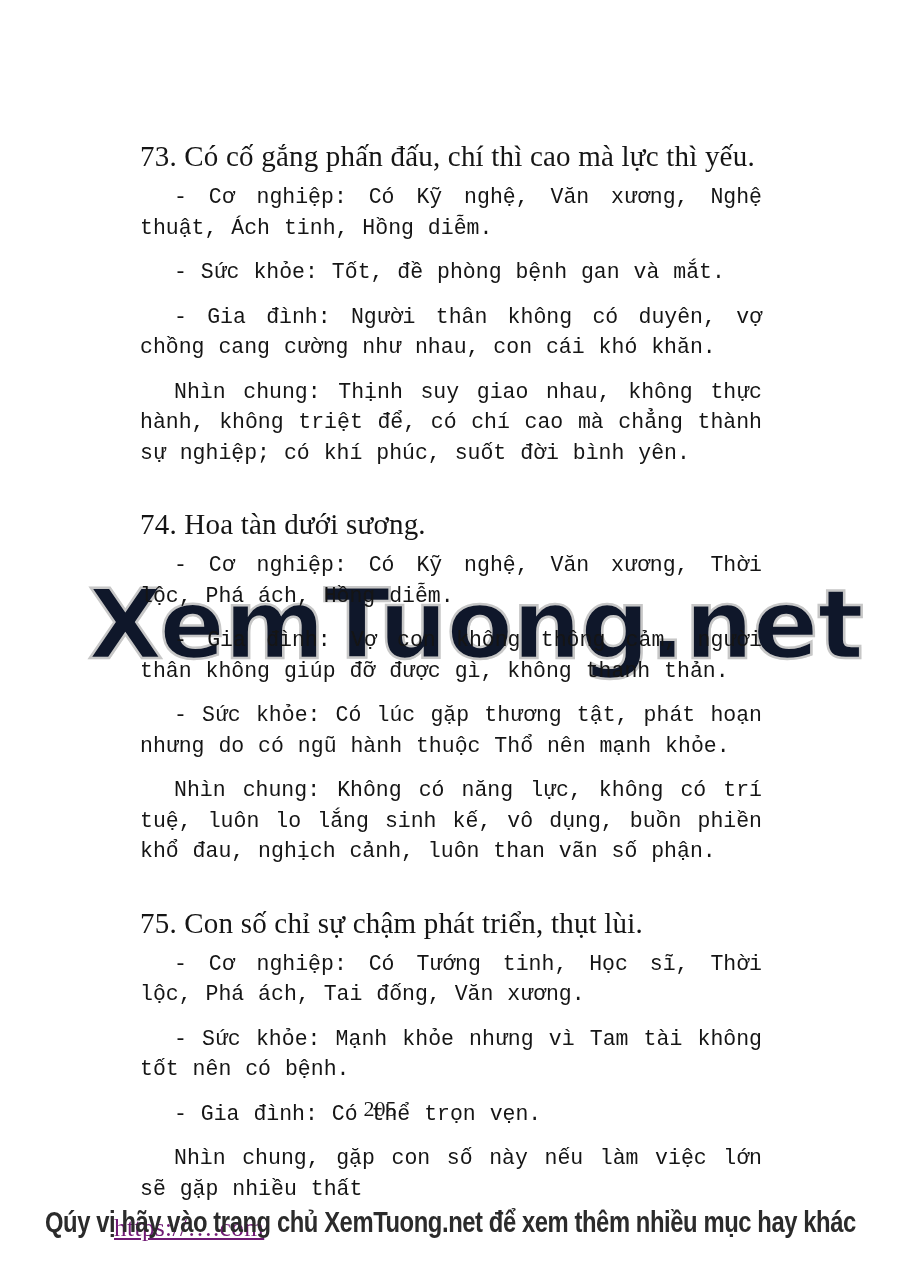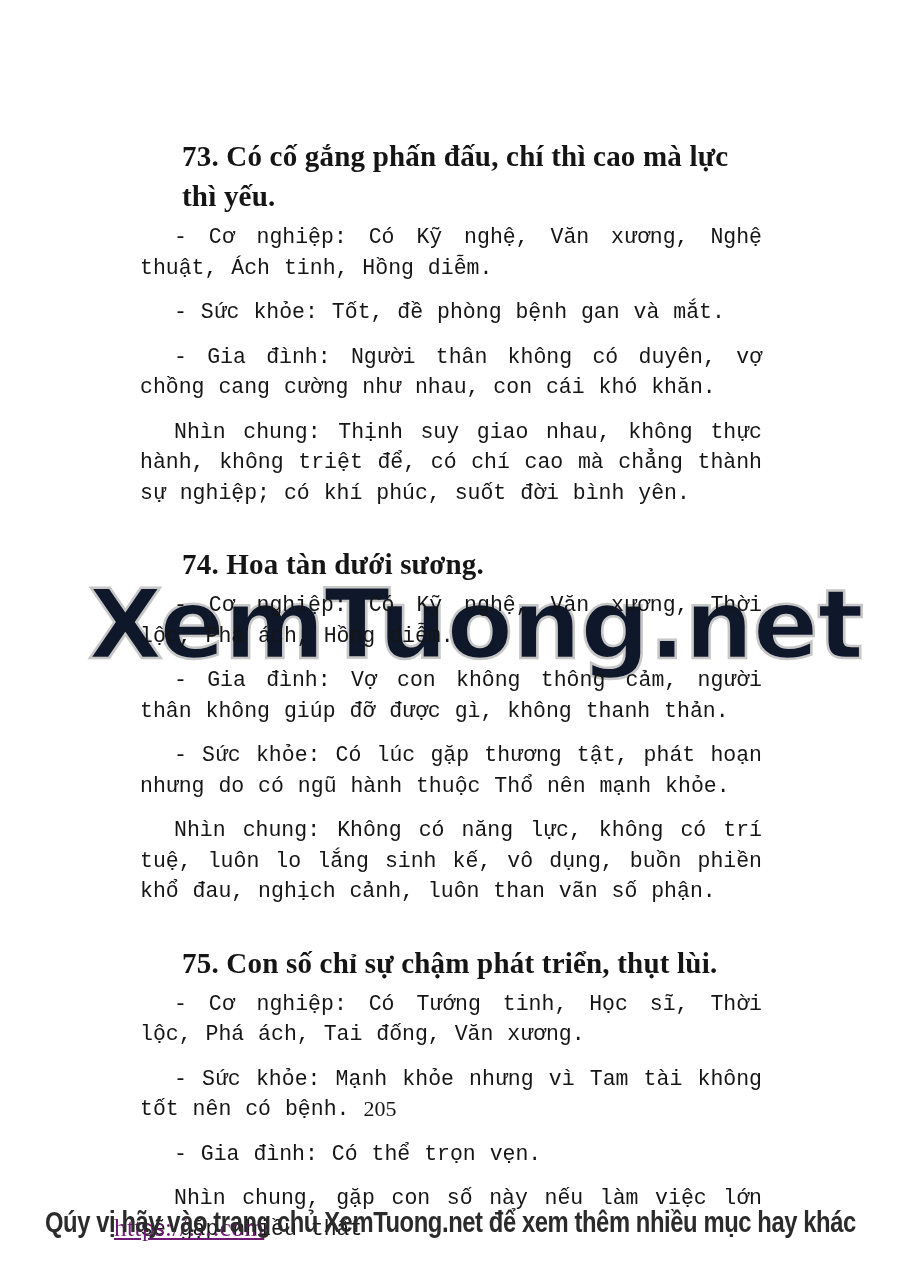--- a/index.html
+++ b/index.html
@@ -33,25 +33,24 @@
   .content {
     position: absolute;
     left: 140px;
     top: 136px;
     width: 622px;
     z-index: 1;
   }
 
   .section-heading {
     font-size: 29px;
-    font-weight: bold;
+    font-weight: normal;
     line-height: 40px;
     margin-bottom: 6px;
     letter-spacing: 0.2px;
-    margin-left: 42px;
   }
   .section + .section { margin-top: 36px; }
 
   .para {
     font-size: 21.5px;
     line-height: 30.5px;
     text-indent: 34px;
     text-align: justify;
     margin-bottom: 14px;
     word-spacing: 1px;

